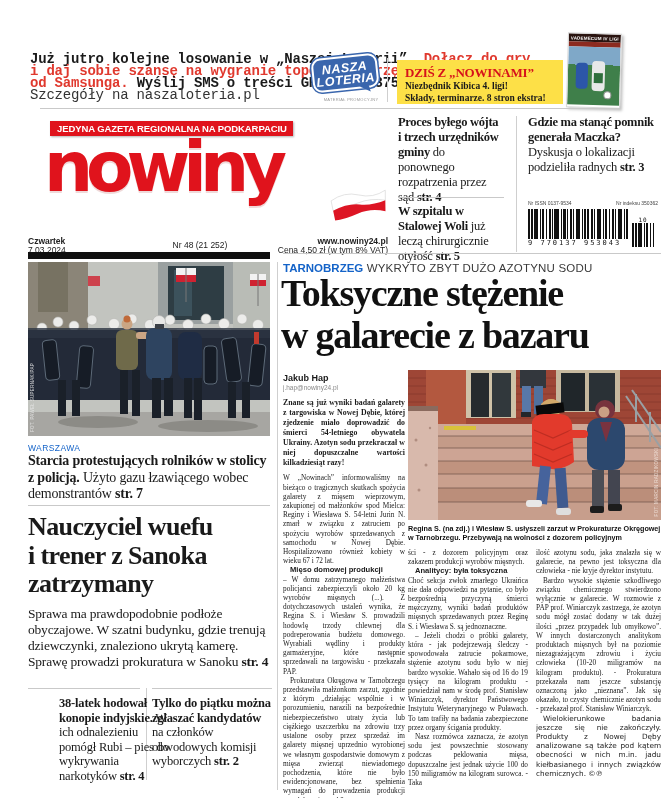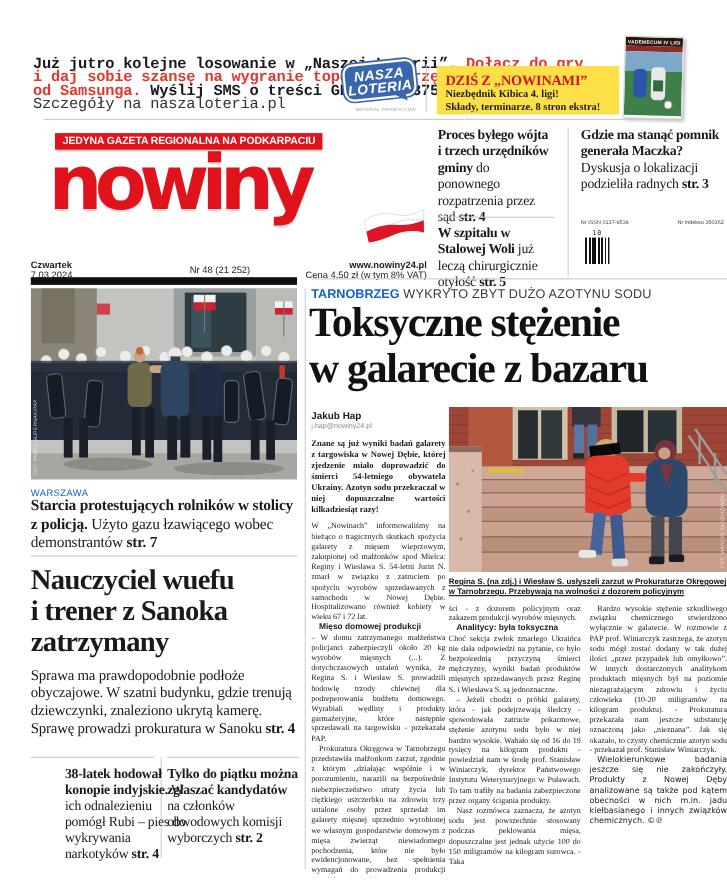--- a/index.html
+++ b/index.html
@@ -71,21 +71,21 @@
   .mkicker-b{font-family:"Liberation Sans",sans-serif;font-weight:bold;font-size:11.5px;color:#1463c8;}
   .mkicker-r{font-family:"Liberation Sans",sans-serif;font-size:11.5px;color:#3a3a3a;letter-spacing:.2px;}
   .mheadline{font-weight:bold;font-size:38px;line-height:42px;letter-spacing:-1.2px;white-space:pre-line;color:#111;}
   .byline{font-family:"Liberation Sans",sans-serif;font-weight:bold;font-size:9px;}
   .byemail{font-family:"Liberation Sans",sans-serif;font-size:6.5px;color:#888;}
   .lead{font-weight:bold;font-size:7.8px;line-height:10px;text-align:justify;}
   .bodycol{font-size:7.3px;line-height:9.2px;text-align:justify;overflow:hidden;}
   .bodycol p{margin:0;text-indent:7px;}
   .bodycol p.noindent{text-indent:0;}
   .subhead{font-family:"Liberation Sans",sans-serif;font-weight:bold;font-size:7.6px;margin:4px 0 1px;text-indent:0;text-align:left;}
-  .caption{font-family:"Liberation Sans",sans-serif;font-weight:bold;font-size:7.2px;line-height:9px;color:#111;text-decoration:underline;}
+  .caption{font-family:"Liberation Sans",sans-serif;font-weight:bold;font-size:7.2px;line-height:9px;color:#111;}
   .photocredit{font-family:"Liberation Sans",sans-serif;font-size:4.5px;color:#f0f0f0;
                writing-mode:vertical-rl;transform:rotate(180deg);letter-spacing:.3px;opacity:.85;}
   .endmark{font-family:"DejaVu Sans",sans-serif;}
 </style>
 </head>
 <body>
 
 <div class="page">
 
   <div class="abs promo-text">
@@ -141,20 +141,24 @@
   <div class="abs teaser" style="left:528px;top:115px;width:130px;">
     <b>Gdzie ma stanąć pomnik generała Maczka?</b><span> Dyskusja o lokalizacji podzieliła radnych </span><b>str. 3</b>
   </div>
 
   <div class="abs" style="left:528px;top:200px;width:130px;">
     <div style="display:flex;justify-content:space-between;">
       <span class="issn-row">Nr ISSN 0137-9534</span>
       <span class="issn-row">Nr indeksu 350362</span>
     </div>
     <div style="display:flex;align-items:flex-end;margin-top:3px;">
+      <div style="width:100px;">
+        <div class="barcode-bars"></div>
+        <div class="barcode-num">9 770137 953043</div>
+      </div>
       <div style="width:22px;margin-left:4px;text-align:center;">
         <div class="barcode-num" style="letter-spacing:1px;font-size:6px;">10</div>
         <div class="barcode-bars" style="height:24px;"></div>
       </div>
     </div>
   </div>
 
   <div class="abs date-small" style="left:28px;top:236px;font-weight:bold;">Czwartek</div>
   <div class="abs date-small" style="left:28px;top:245px;">7.03.2024</div>
   <div class="abs date-small" style="left:130px;top:240px;width:140px;text-align:center;">Nr 48 (21 252)</div>
@@ -372,17 +376,18 @@
 
   <div class="abs bodycol" style="left:408px;top:548px;width:120px;height:250px;">
     <p class="noindent">ści - z dozorem policyjnym oraz zakazem produkcji wyrobów mięsnych.</p>
     <p class="subhead">Analitycy: była toksyczna</p>
     <p class="noindent">Choć sekcja zwłok zmarłego Ukraińca nie dała odpowiedzi na pytanie, co było bezpośrednią przyczyną śmierci mężczyzny, wyniki badań produktów mięsnych sprzedawanych przez Reginę S. i Wiesława S. są jednoznaczne.</p>
     <p>– Jeżeli chodzi o próbki galarety, która - jak podejrzewają śledczy - spowodowała zatrucie pokarmowe, stężenie azotynu sodu było w niej bardzo wysokie. Wahało się od 16 do 19 tysięcy na kilogram produktu - powiedział nam w środę prof. Stanisław Winiarczyk, dyrektor Państwowego Instytutu Weterynaryjnego w Puławach. To tam trafiły na badania zabezpieczone przez organy ścigania produkty.</p>
     <p>Nasz rozmówca zaznacza, że azotyn sodu jest powszechnie stosowany podczas peklowania mięsa, dopuszczalne jest jednak użycie 100 do 150 miligramów na kilogram surowca. - Taka</p>
   </div>
 
   <div class="abs bodycol" style="left:536px;top:548px;width:125px;height:250px;">
+    <p class="noindent">ilość azotynu sodu, jaka znalazła się w galarecie, na pewno jest toksyczna dla człowieka - nie kryje dyrektor instytutu.</p>
     <p>Bardzo wysokie stężenie szkodliwego związku chemicznego stwierdzono wyłącznie w galarecie. W rozmowie z PAP prof. Winiarczyk zastrzega, że azotyn sodu mógł zostać dodany w tak dużej ilości „przez przypadek lub omyłkowo”. W innych dostarczonych analitykom produktach mięsnych był na poziomie niezagrażającym zdrowiu i życiu człowieka (10-20 miligramów na kilogram produktu). - Prokuratura przekazała nam jeszcze substancję oznaczoną jako „nieznana”. Jak się okazało, to czysty chemicznie azotyn sodu - przekazał prof. Stanisław Winiarczyk.</p>
     <p class="endmark">Wielokierunkowe badania jeszcze się nie zakończyły. Produkty z Nowej Dęby analizowane są także pod kątem obecności w nich m.in. jadu kiełbasianego i innych związków chemicznych. ©℗</p>
   </div>
 
 </div>
 
 </body></html>

